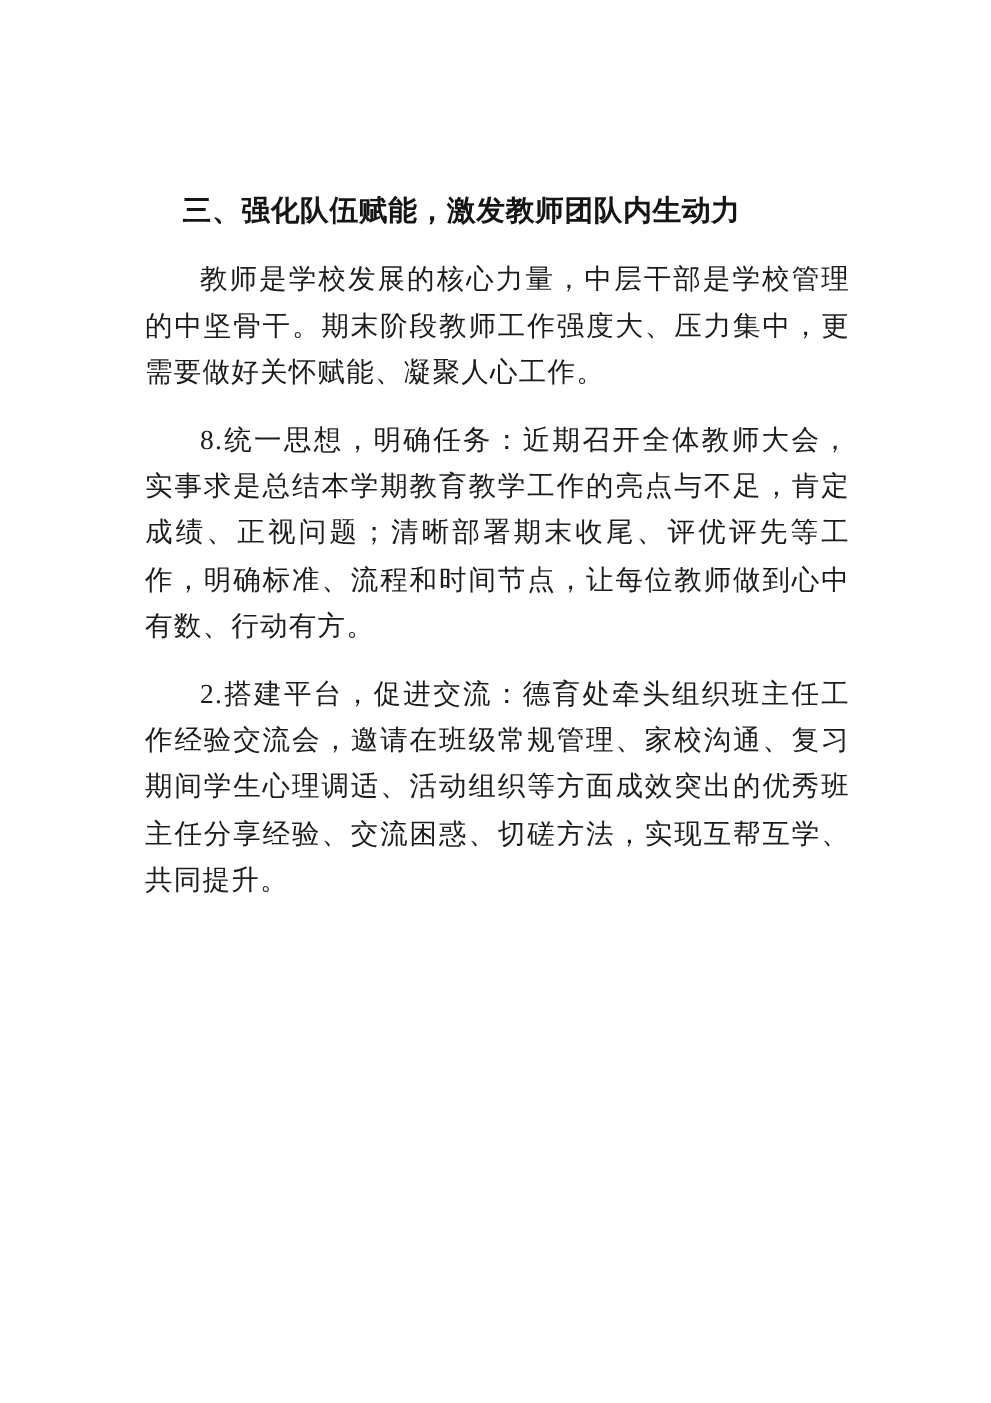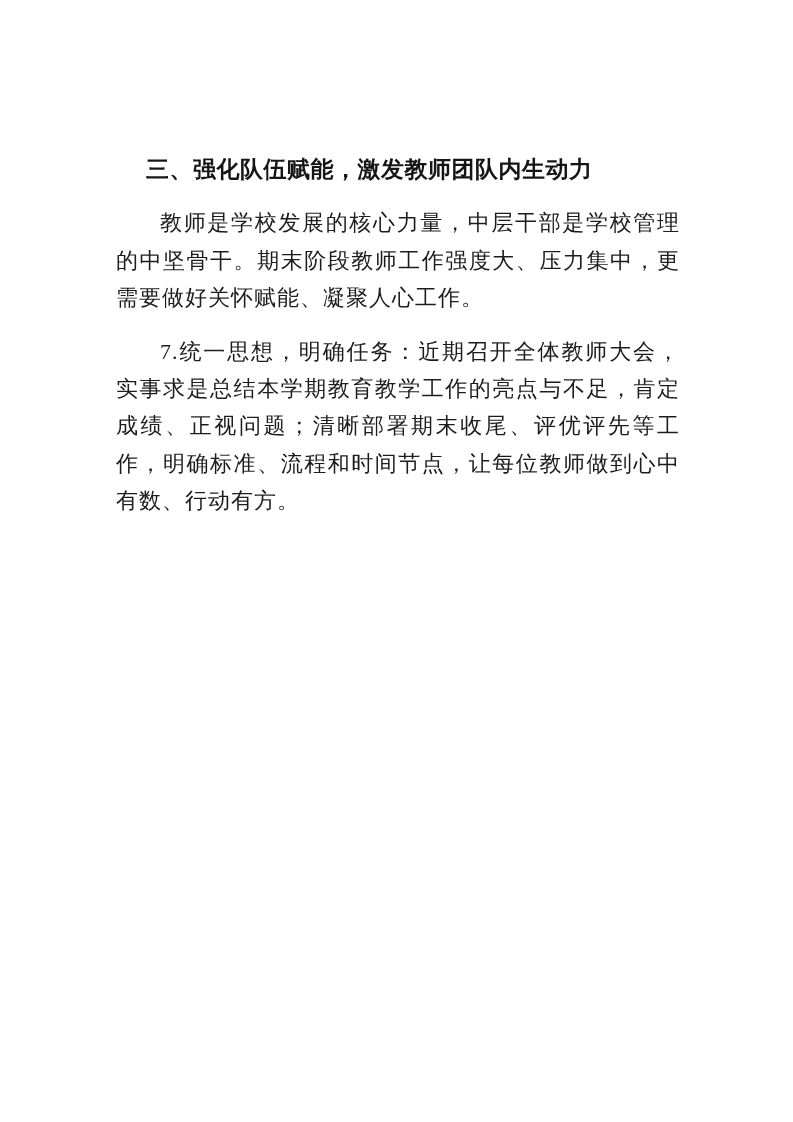--- a/index.html
+++ b/index.html
@@ -62,18 +62,19 @@
     color: #1c1c1c;
   }
 </style>
 </head>
 <body>
 
 <div class="page">
   <div class="content">
     <h2 class="heading">三、强化队伍赋能，激发教师团队内生动力</h2>
     <p class="para">教师是学校发展的核心力量，中层干部是学校管理的中坚骨干。期末阶段教师工作强度大、压力集中，更需要做好关怀赋能、凝聚人心工作。</p>
-    <p class="para">7.统一思想，明确任务：近期召开全体教师大会，实事求是总结本学期教育教学工作的亮点与不足，肯定成绩、正视问题；清晰部署期末收尾、评优评先等工作，明确标准、流程和时间节点，让每位教师做到心中有数、行动有方。</p>
+    <p class="para">8.统一思想，明确任务：近期召开全体教师大会，实事求是总结本学期教育教学工作的亮点与不足，肯定成绩、正视问题；清晰部署期末收尾、评优评先等工作，明确标准、流程和时间节点，让每位教师做到心中有数、行动有方。</p>
+    <p class="para">2.搭建平台，促进交流：德育处牵头组织班主任工作经验交流会，邀请在班级常规管理、家校沟通、复习期间学生心理调适、活动组织等方面成效突出的优秀班主任分享经验、交流困惑、切磋方法，实现互帮互学、共同提升。</p>
   </div>
   <div class="footer">
     <span class="dash">—</span><span class="pagenum">4</span><span class="dash">—</span>
   </div>
 </div>
 
 </body></html>

